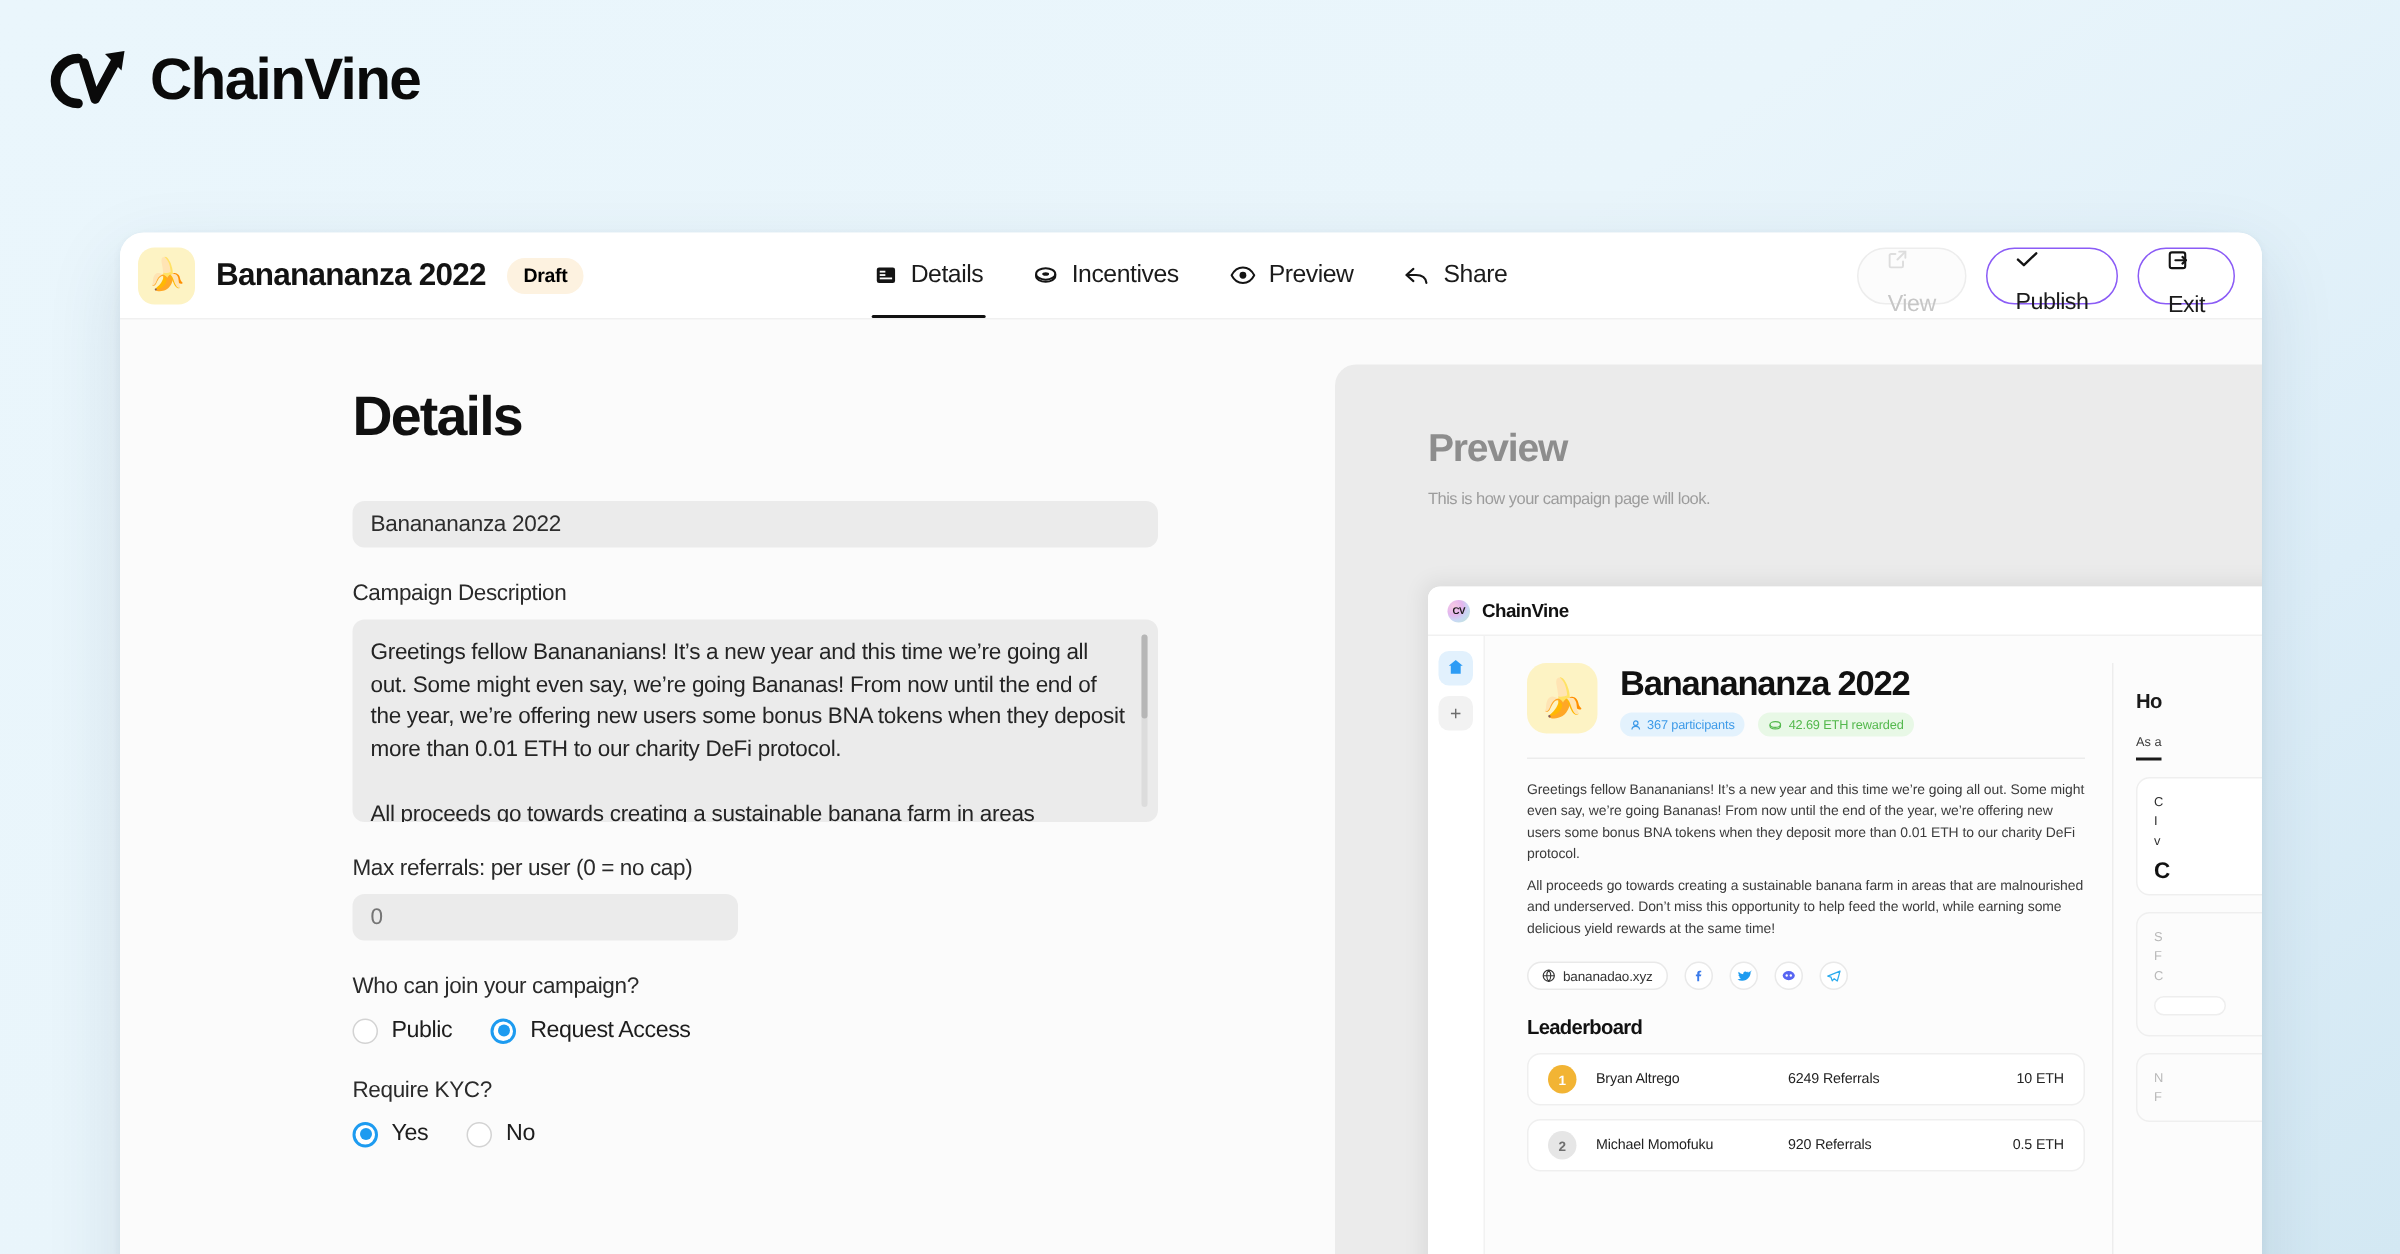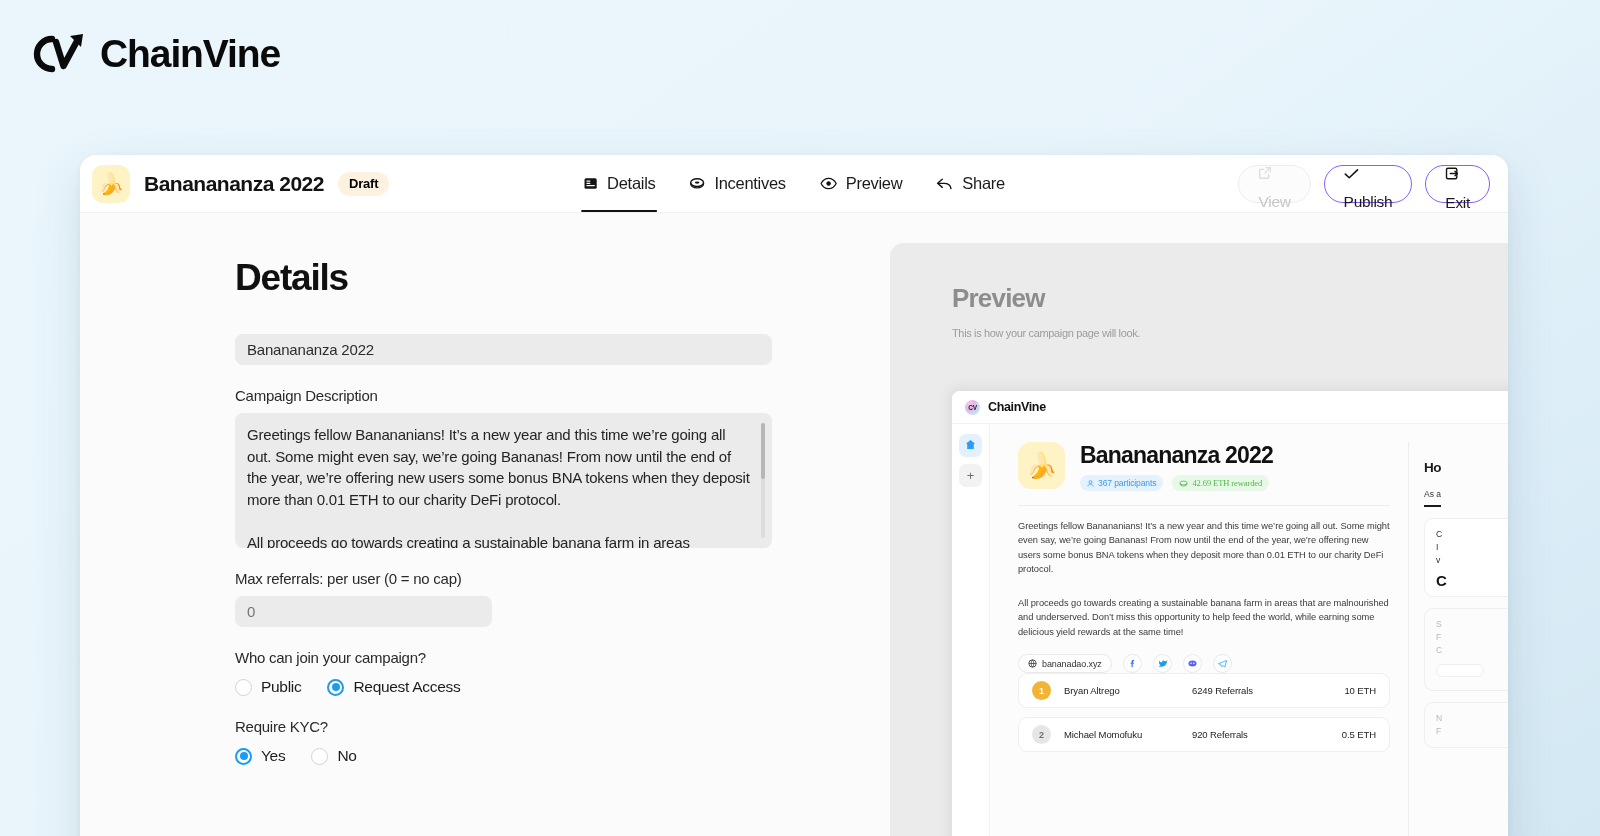--- a/index.html
+++ b/index.html
@@ -232,28 +232,28 @@
     font-size: 23px; font-weight: 700; color: #111;
     letter-spacing: -.8px; line-height: 1; margin-top: 2px;
   }
   .camp-badges { display: flex; gap: 9px; margin-top: 8px; }
   .mb {
     display: flex; align-items: center; gap: 4px;
     font-size: 8.5px; padding: 3px 7px; border-radius: 999px;
     letter-spacing: -.1px; white-space: nowrap;
   }
   .mb.blue { background: #e3f2fd; color: #3d9ae8; }
-  .mb.green { background: #e8f8e6; color: #53b84c; font-family: Liberation Serif, serif; }
+  .mb.green { background: #e8f8e6; color: #53b84c; }
 
   .mini-divider { height: 1px; background: #ececec; margin: 14px 0 13px; }
   .mini-desc {
     font-size: 9.3px; color: #3b3b3b;
     line-height: 14.3px; letter-spacing: -.05px;
   }
-  .mini-desc p + p { margin-top: 20px; }
+  .mini-desc p + p { margin-top: 7px; }
 
   .mini-links { display: flex; align-items: flex-start; gap: 11px; margin-top: 15px; }
   .link-pill {
     display: flex; align-items: center; gap: 5px;
     height: 19px; padding: 0 9px;
     border: 1px solid #e9e9e9; border-radius: 999px;
     background: #fff; font-size: 9px; color: #333;
     letter-spacing: -.1px; cursor: pointer;
   }
   .soc {
@@ -559,20 +559,21 @@
                         <circle cx="7.5" cy="4.3" r=".85" fill="#fff"></circle>
                       </svg>
                   </span>
                   <span class="soc">
                     <svg width="11" height="10" viewBox="0 0 12 11">
                         <path d="M10.6 1.6 1.6 5.2l2.4.8.9 2.7 1.4-1.6 2.3 1.7 2-7.2Z" fill="none" stroke="#2aabee" stroke-width=".9" stroke-linejoin="round"></path>
                       </svg>
                   </span>
                 </div>
 
+                <div class="lb-title">Leaderboard</div>
 
                 <div class="lb-row">
                   <span class="lb-rank gold">1</span>
                   <span class="lb-name">Bryan Altrego</span>
                   <span class="lb-refs">6249 Referrals</span>
                   <span class="lb-eth">10 ETH</span>
                 </div>
 
                 <div class="lb-row">
                   <span class="lb-rank grey">2</span>

